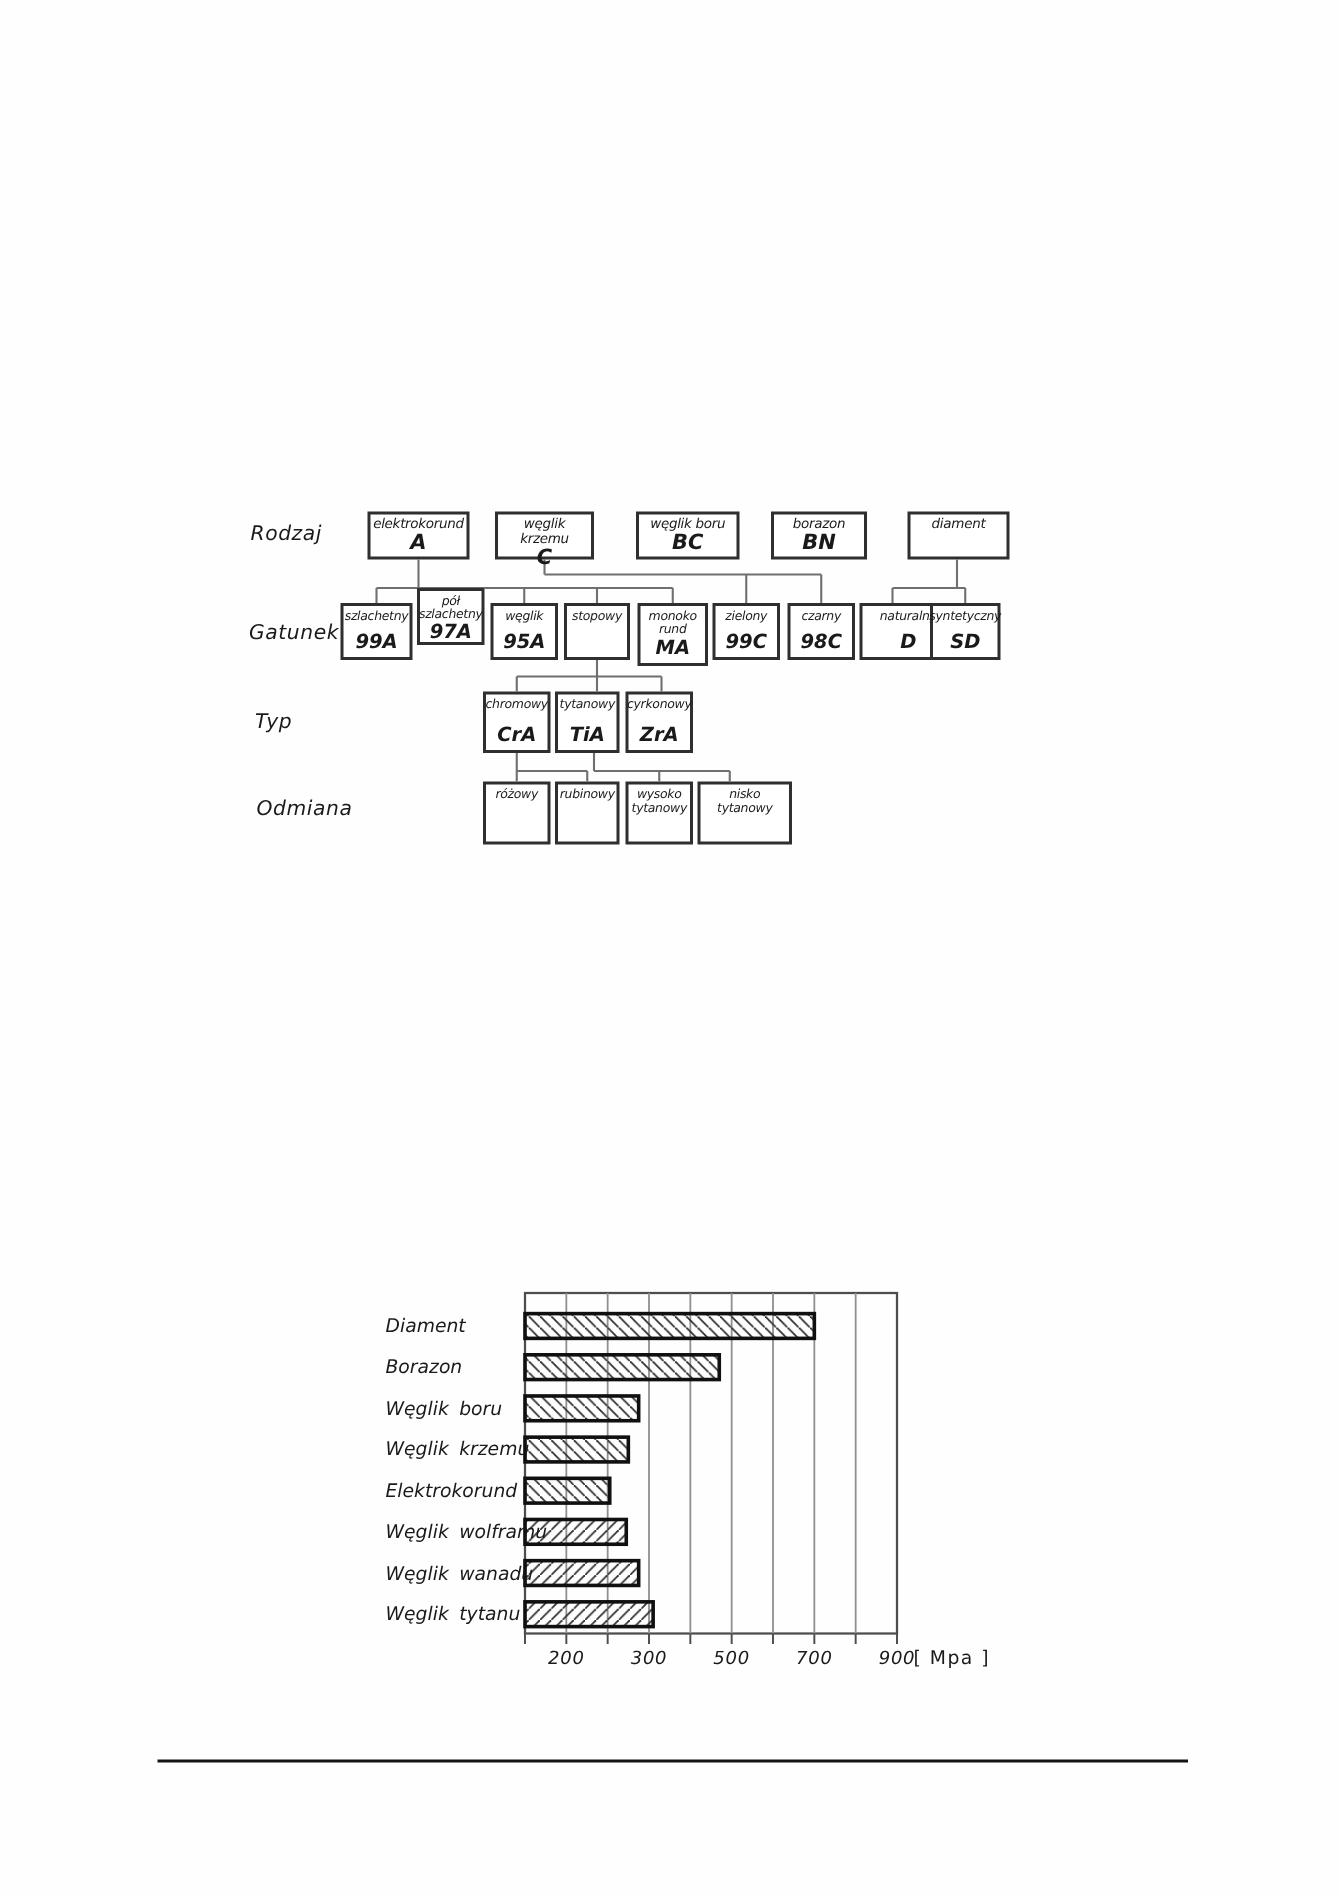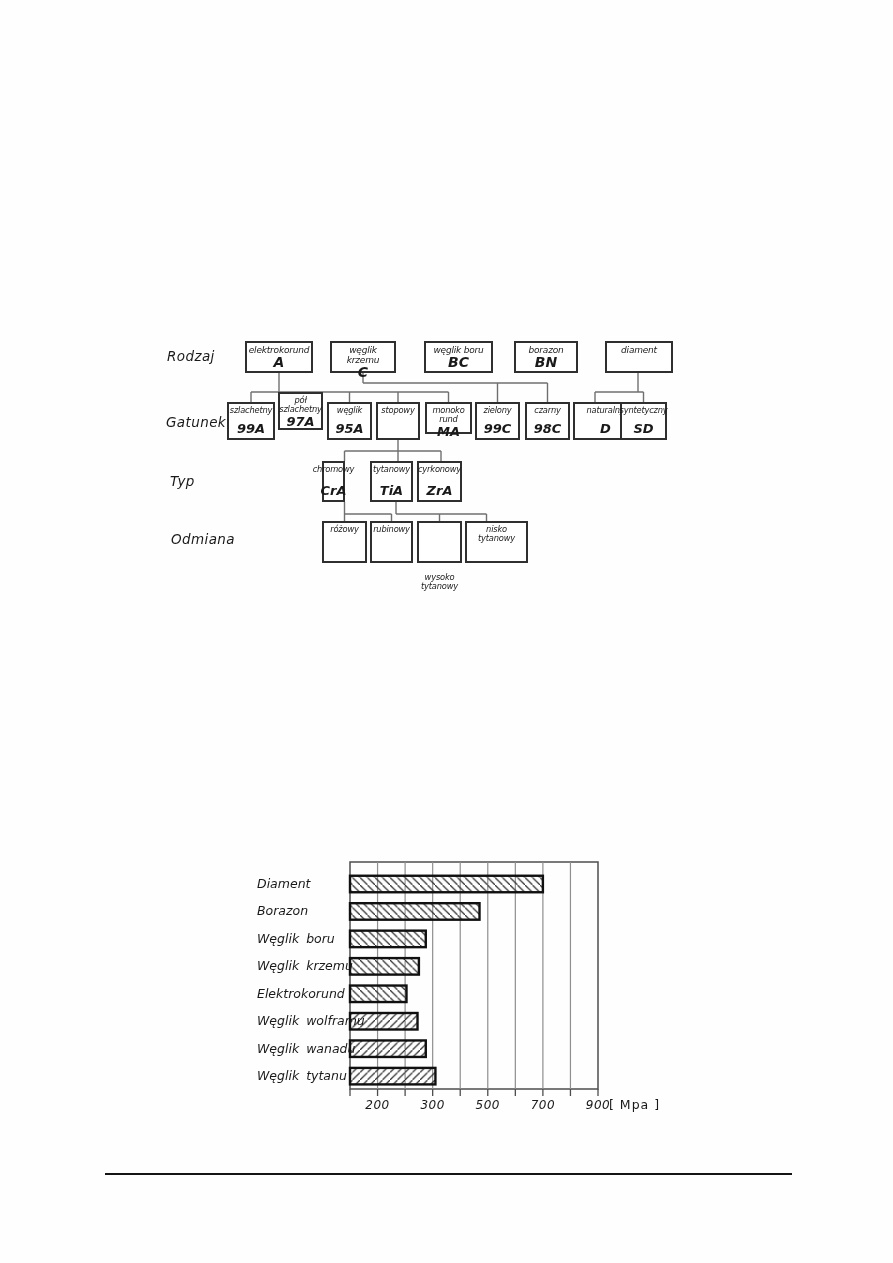--- a/index.html
+++ b/index.html
@@ -145,61 +145,61 @@
 szlachetny</div>
         <div class="tcode" style="font-size: 13px;">97A</div>
       </div>
       <div class="tnode" style="left: 327px; top: 402px; width: 45px; height: 38px;">
         <div class="tname" style="font-size: 8.3px;">węglik</div>
         <div class="tcode" style="font-size: 13px;">95A</div>
       </div>
       <div class="tnode" style="left: 376px; top: 402px; width: 44px; height: 38px;">
         <div class="tname" style="font-size: 8.3px;">stopowy</div>
       </div>
-      <div class="tnode" style="left: 425px; top: 402px; width: 47px; height: 32px; justify-content: space-between;">
+      <div class="tnode" style="left: 425px; top: 402px; width: 47px; height: 42px; justify-content: space-between;">
         <div class="tname" style="font-size: 8.3px;">monoko
 rund</div>
         <div class="tcode" style="font-size: 13px;">MA</div>
       </div>
       <div class="tnode" style="left: 475px; top: 402px; width: 45px; height: 38px;">
         <div class="tname" style="font-size: 8.3px;">zielony</div>
         <div class="tcode" style="font-size: 13px;">99C</div>
       </div>
       <div class="tnode" style="left: 525px; top: 402px; width: 45px; height: 38px;">
         <div class="tname" style="font-size: 8.3px;">czarny</div>
         <div class="tcode" style="font-size: 13px;">98C</div>
       </div>
       <div class="tnode" style="left: 573px; top: 402px; width: 65px; height: 38px;">
         <div class="tname" style="font-size: 8.3px;">naturalny</div>
         <div class="tcode" style="font-size: 13px;">D</div>
       </div>
       <div class="tnode" style="left: 620px; top: 402px; width: 47px; height: 38px;">
         <div class="tname" style="font-size: 8.3px;">syntetyczny</div>
         <div class="tcode" style="font-size: 13px;">SD</div>
       </div>
-      <div class="tnode" style="left: 322px; top: 461px; width: 23px; height: 41px;">
+      <div class="tnode" style="left: 322px; top: 461px; width: 45px; height: 41px;">
         <div class="tname" style="font-size: 8.3px;">chromowy</div>
         <div class="tcode" style="font-size: 13px;">CrA</div>
       </div>
       <div class="tnode" style="left: 370px; top: 461px; width: 43px; height: 41px;">
         <div class="tname" style="font-size: 8.3px;">tytanowy</div>
         <div class="tcode" style="font-size: 13px;">TiA</div>
       </div>
       <div class="tnode" style="left: 417px; top: 461px; width: 45px; height: 41px;">
         <div class="tname" style="font-size: 8.3px;">cyrkonowy</div>
         <div class="tcode" style="font-size: 13px;">ZrA</div>
       </div>
       <div class="tnode" style="left: 322px; top: 521px; width: 45px; height: 42px;">
         <div class="tname" style="font-size: 8.3px;">różowy</div>
       </div>
       <div class="tnode" style="left: 370px; top: 521px; width: 43px; height: 42px;">
         <div class="tname" style="font-size: 8.3px;">rubinowy</div>
       </div>
       <div class="tnode" style="left: 417px; top: 521px; width: 45px; height: 42px;">
-        <div class="tname" style="font-size: 8.3px; margin-top: 48px;">wysoko
+        <div class="tname" style="font-size: 8.3px;">wysoko
 tytanowy</div>
       </div>
       <div class="tnode" style="left: 465px; top: 521px; width: 63px; height: 42px;">
         <div class="tname" style="font-size: 8.3px;">nisko
 tytanowy</div>
       </div>
     </div>
 
   <div id="chart-cat-labels">
       <div class="clabel" style="left: 257px; top: 876px;">Diament</div>

